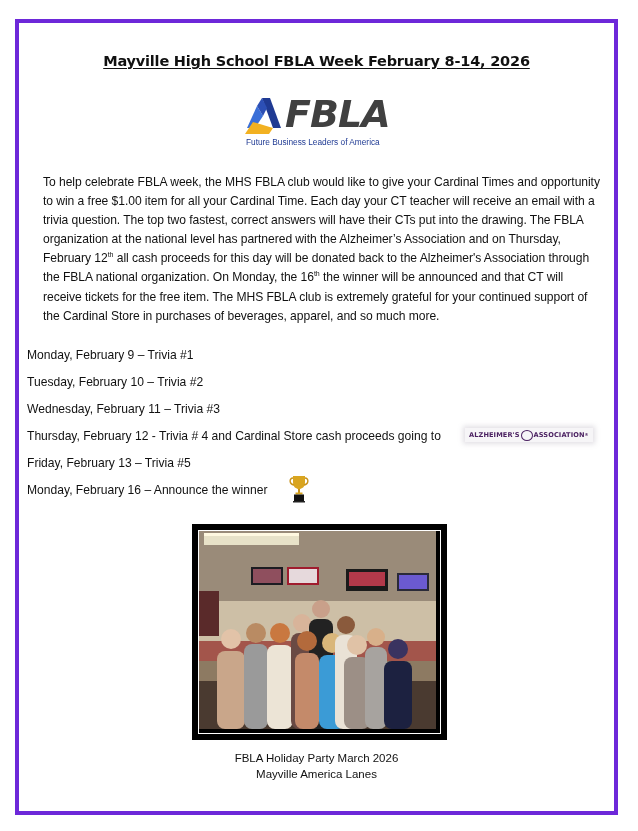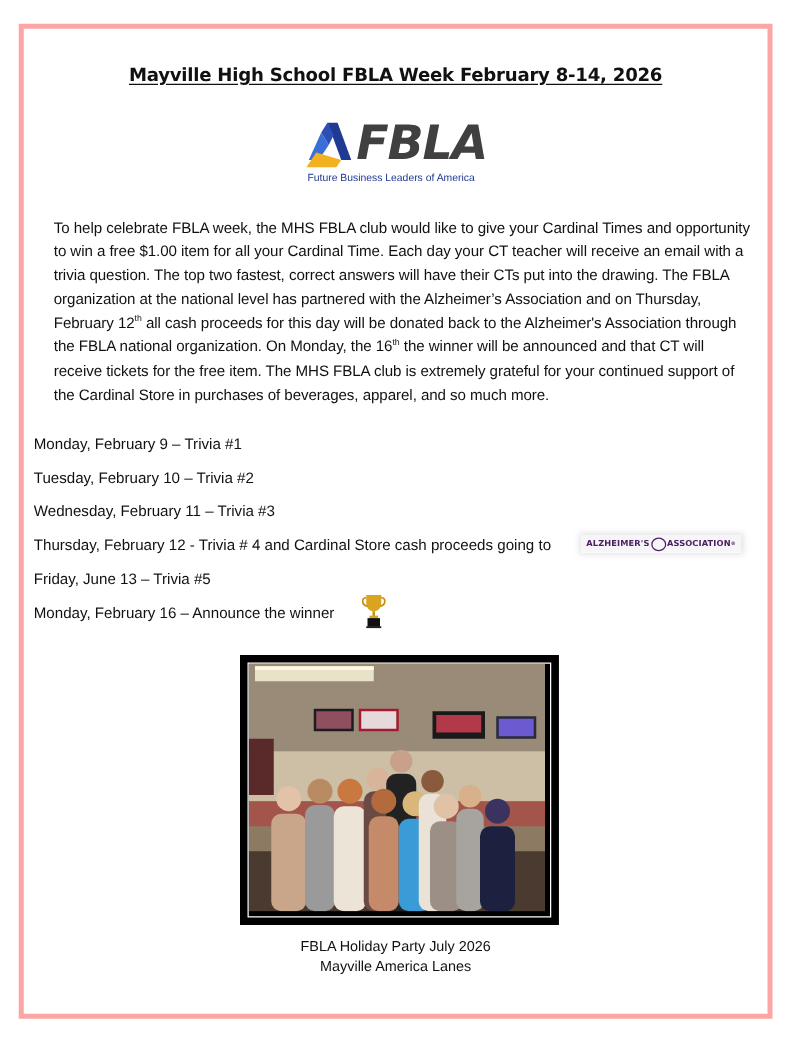--- a/index.html
+++ b/index.html
@@ -1,19 +1,19 @@
 <!DOCTYPE html>
 <html><head>
 <meta charset="utf-8">
 <style>
   html, body { margin: 0; padding: 0; background: #ffffff; }
   body { width: 638px; height: 831px; position: relative; overflow: hidden;
          font-family: "DejaVu Sans", "Liberation Sans", sans-serif; color: #111; }
   .page-frame { position: absolute; left: 15px; top: 19px; width: 595px; height: 788px;
-                border: 4px solid #fca5a5; background: #fff; text-decoration: underline; }
+                border: 4px solid #6d28d9; background: #fff; text-decoration: underline; }
   .title { position: absolute; left: 0; top: 30px; width: 595px; text-align: center;
            font-family: "DejaVu Sans", sans-serif; font-weight: bold; font-size: 14.5px;
            text-decoration: underline; text-underline-offset: 2px; letter-spacing: -0.2px; }
   .logo { position: absolute; left: 224px; top: 73px; width: 155px; height: 56px; }
   .logo-mark { position: absolute; left: 0; top: 2px; width: 38px; height: 36px; }
   .logo-word { position: absolute; left: 42px; top: -4px; font-family: "DejaVu Sans", sans-serif;
                font-weight: bold; font-style: italic; font-size: 38px; color: #404040; letter-spacing: -1px; }
   .logo-tag { position: absolute; left: 3px; top: 41px; font-size: 8.3px; color: #1f3a93;
               font-family: "Liberation Sans", sans-serif; white-space: nowrap; }
   .body-para { position: absolute; left: 24px; top: 150px; width: 560px; font-size: 12.1px;
@@ -56,21 +56,21 @@
   <div class="body-para"><span>To help celebrate FBLA week, the MHS FBLA club would like to give your Cardinal Times and opportunity to win a free $1.00 item for all your Cardinal Time. Each day your CT teacher will receive an email with a trivia question. The top two fastest, correct answers will have their CTs put into the drawing. The FBLA organization at the national level has partnered with the Alzheimer’s Association and on Thursday, February 12</span><sup>th</sup><span> all cash proceeds for this day will be donated back to the Alzheimer's Association through the FBLA national organization. On Monday, the 16</span><sup>th</sup><span> the winner will be announced and that CT will receive tickets for the free item. The MHS FBLA club is extremely grateful for your continued support of the Cardinal Store in purchases of beverages, apparel, and so much more.</span></div>
 
   <ul class="schedule">
     <li><span>Monday, February 9 – Trivia #1</span></li>
     <li><span>Tuesday, February 10 – Trivia #2</span></li>
     <li><span>Wednesday, February 11 – Trivia #3</span></li>
     <li>
       <span>Thursday, February 12 - Trivia # 4 and Cardinal Store cash proceeds going to</span>
       <span class="alz-logo"><span>ALZHEIMER'S</span><span class="knot"></span><span>ASSOCIATION</span><span style="font-size:4px;vertical-align:top">®</span></span>
     </li>
-    <li><span>Friday, June 13 – Trivia #5</span></li>
+    <li><span>Friday, February 13 – Trivia #5</span></li>
     <li>
       <span>Monday, February 16 – Announce the winner</span>
       <svg class="trophy" viewBox="0 0 20 28">
         <path d="M4 1 H16 V7 C16 12 13 14 10 14 C7 14 4 12 4 7 Z" fill="#d9a520"></path>
         <path d="M4 3 C0 3 0 9 5 10" stroke="#c8921a" stroke-width="1.4" fill="none"></path>
         <path d="M16 3 C20 3 20 9 15 10" stroke="#c8921a" stroke-width="1.4" fill="none"></path>
         <rect x="9" y="14" width="2" height="4" fill="#c8921a"></rect>
         <rect x="6.5" y="17.5" width="7" height="2" fill="#d9a520"></rect>
         <rect x="5" y="19.5" width="10" height="7" fill="#111"></rect>
         <rect x="4" y="26" width="12" height="1.5" fill="#222"></rect>
@@ -119,17 +119,17 @@
           <rect x="166" y="116" width="22" height="82" rx="8" fill="#a7a39f"></rect>
             <circle cx="177" cy="106" r="9" fill="#d8b08a"></circle>
           <rect x="185" y="130" width="28" height="68" rx="8" fill="#1c2140"></rect>
             <circle cx="199" cy="118" r="10" fill="#3a3360"></circle>
         </g>
       </svg>
     </div>
   </div>
 
   <div class="caption">
-    <div>FBLA Holiday Party July 2026</div>
+    <div>FBLA Holiday Party March 2026</div>
     <div>Mayville America Lanes</div>
   </div>
 
 </div>
 
 </body></html>

